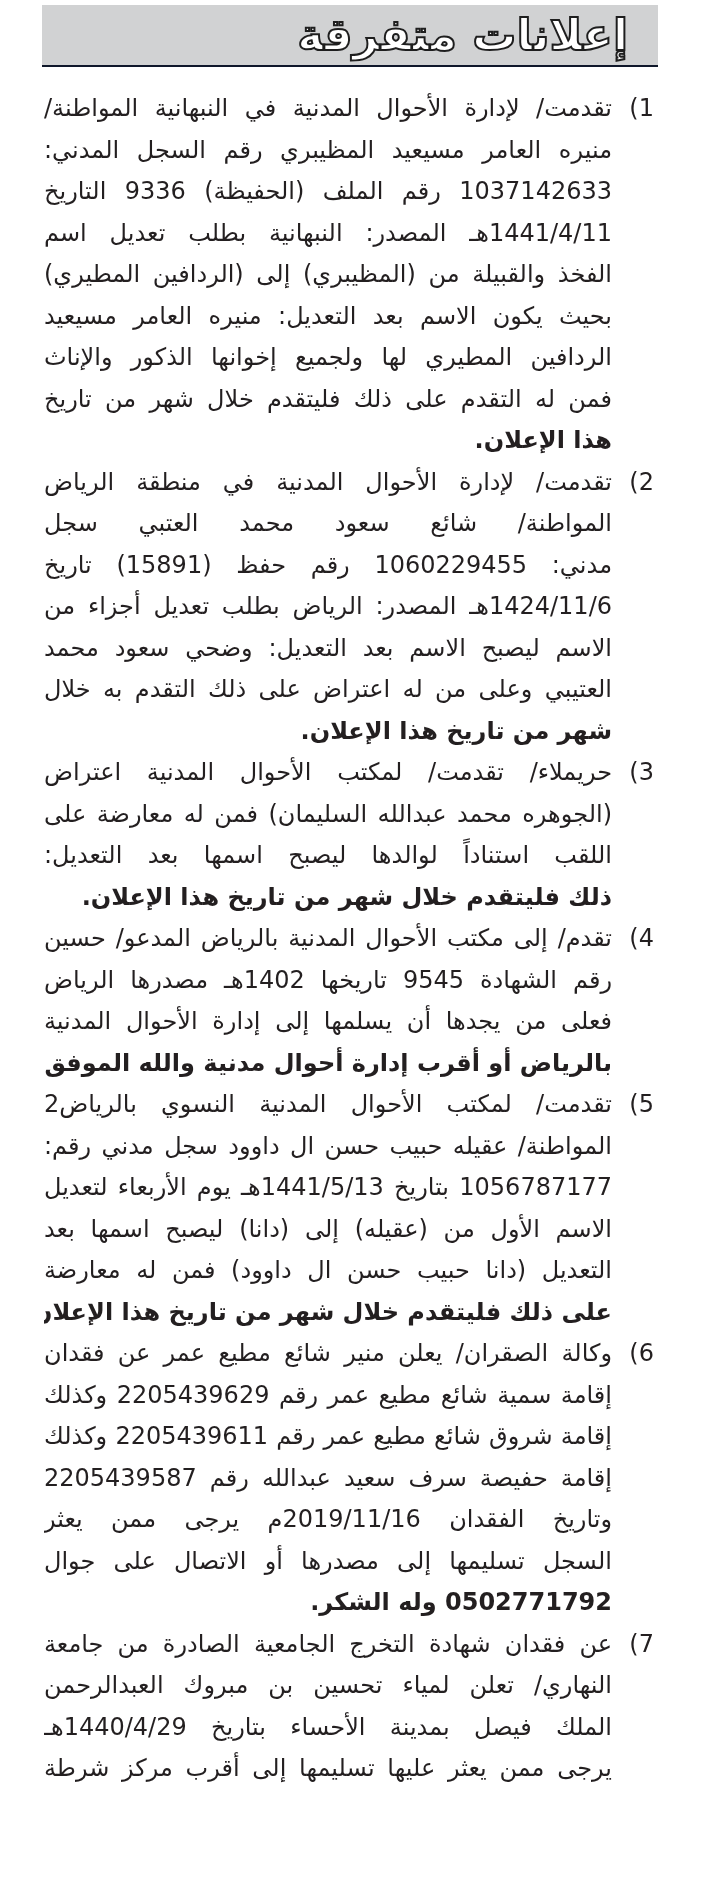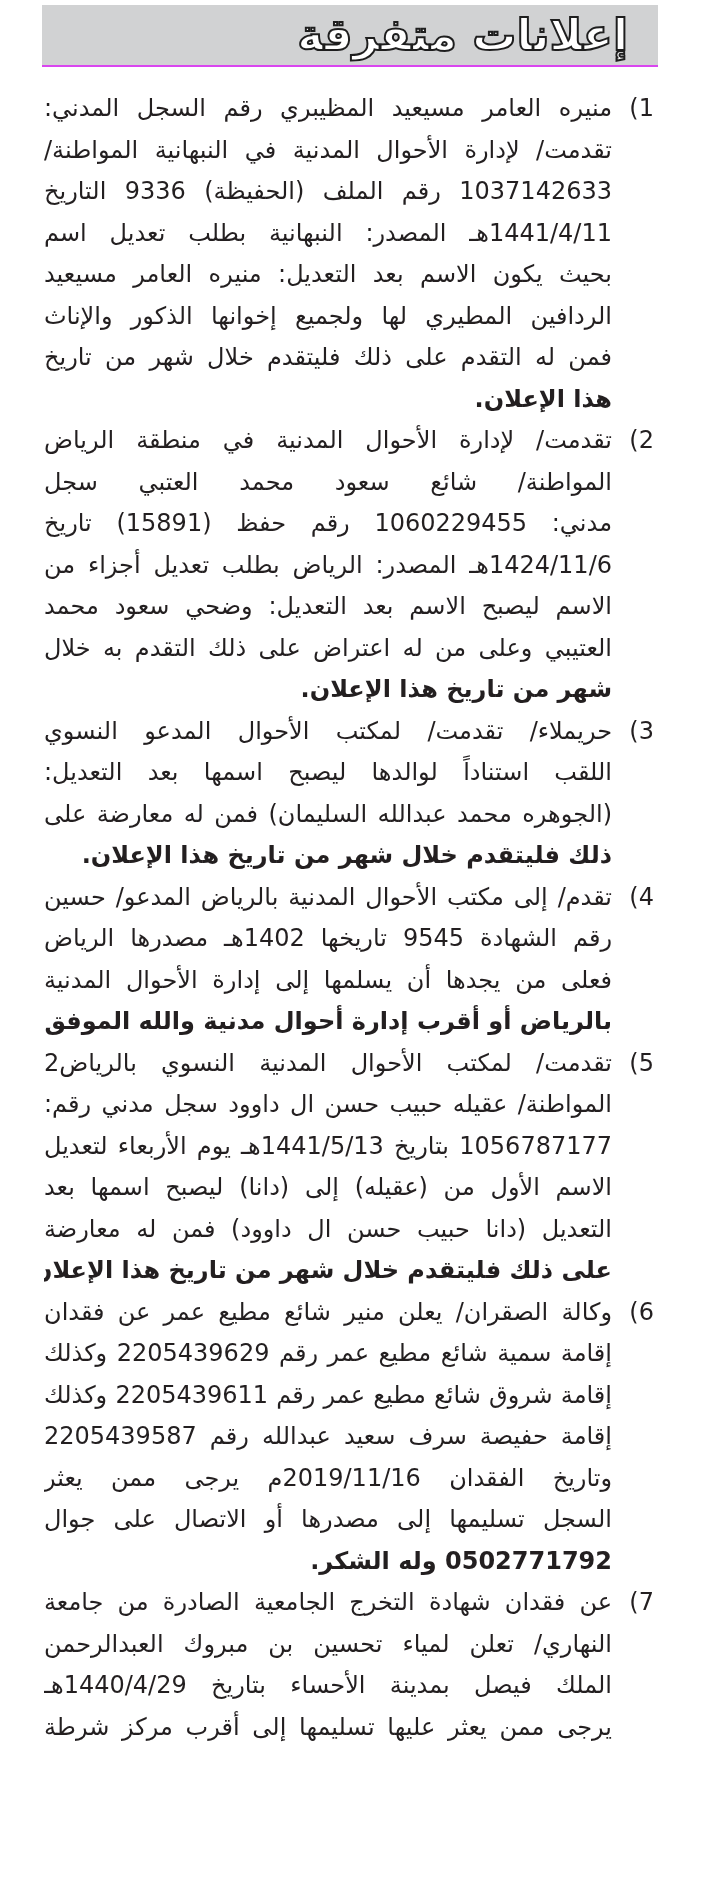--- a/index.html
+++ b/index.html
@@ -1,19 +1,19 @@
 <!DOCTYPE html>
 <html><head>
 <meta charset="utf-8">
 <style>
   html, body { margin: 0; padding: 0; background: #ffffff; }
   body { width: 702px; height: 1884px; position: relative; overflow: hidden; }
   .header {
     position: absolute; left: 42px; top: 5px; width: 616px; height: 60px;
-    background: #d1d2d3; border-bottom: 2px solid #d946ef;
+    background: #d1d2d3; border-bottom: 2px solid #0f172a;
   }
   .header-title {
     position: absolute; right: 30px; top: 2px;
     font-family: "DejaVu Sans", sans-serif; font-weight: bold; font-size: 44px;
     line-height: 56px; color: #ffffff; direction: rtl;
     -webkit-text-stroke: 2px #1e1e1e; letter-spacing: 1px;
   }
   .content {
     position: absolute; left: 44px; top: 88px; width: 610px;
     direction: rtl; font-family: "DejaVu Sans", sans-serif; color: #231f20;
@@ -33,44 +33,45 @@
 </head>
 <body>
 
 <div class="header">
   <div class="header-title">إعلانات متفرقة</div>
 </div>
 
 <div class="content" id="ads">
     <div class="ad">
       <span class="ad-num">1)</span>
+      <span class="ad-line">تقدمت/ لإدارة الأحوال المدنية في النبهانية المواطنة/</span>
       <span class="ad-line">منيره العامر مسيعيد المظيبري رقم السجل المدني:</span>
-      <span class="ad-line">تقدمت/ لإدارة الأحوال المدنية في النبهانية المواطنة/</span>
       <span class="ad-line">1037142633 رقم الملف (الحفيظة) 9336 التاريخ</span>
       <span class="ad-line">1441/4/11هـ المصدر: النبهانية بطلب تعديل اسم</span>
+      <span class="ad-line">الفخذ والقبيلة من (المظيبري) إلى (الردافين المطيري)</span>
       <span class="ad-line">بحيث يكون الاسم بعد التعديل: منيره العامر مسيعيد</span>
       <span class="ad-line">الردافين المطيري لها ولجميع إخوانها الذكور والإناث</span>
       <span class="ad-line">فمن له التقدم على ذلك فليتقدم خلال شهر من تاريخ</span>
       <span class="ad-line last">هذا الإعلان.</span>
     </div>
     <div class="ad">
       <span class="ad-num">2)</span>
       <span class="ad-line">تقدمت/ لإدارة الأحوال المدنية في منطقة الرياض</span>
       <span class="ad-line">المواطنة/ شائع سعود محمد العتبي سجل</span>
       <span class="ad-line">مدني: 1060229455 رقم حفظ (15891) تاريخ</span>
       <span class="ad-line">1424/11/6هـ المصدر: الرياض بطلب تعديل أجزاء من</span>
       <span class="ad-line">الاسم ليصبح الاسم بعد التعديل: وضحي سعود محمد</span>
       <span class="ad-line">العتيبي وعلى من له اعتراض على ذلك التقدم به خلال</span>
       <span class="ad-line last">شهر من تاريخ هذا الإعلان.</span>
     </div>
     <div class="ad">
       <span class="ad-num">3)</span>
-      <span class="ad-line">حريملاء/ تقدمت/ لمكتب الأحوال المدعو النسوي</span>
+      <span class="ad-line">حريملاء/ تقدمت/ لمكتب الأحوال المدنية اعتراض</span>
+      <span class="ad-line">(الجوهره محمد عبدالله السليمان) فمن له معارضة على</span>
       <span class="ad-line">اللقب استناداً لوالدها ليصبح اسمها بعد التعديل:</span>
-      <span class="ad-line">(الجوهره محمد عبدالله السليمان) فمن له معارضة على</span>
       <span class="ad-line last">ذلك فليتقدم خلال شهر من تاريخ هذا الإعلان.</span>
     </div>
     <div class="ad">
       <span class="ad-num">4)</span>
       <span class="ad-line">تقدم/ إلى مكتب الأحوال المدنية بالرياض المدعو/ حسين</span>
       <span class="ad-line">رقم الشهادة 9545 تاريخها 1402هـ مصدرها الرياض</span>
       <span class="ad-line">فعلى من يجدها أن يسلمها إلى إدارة الأحوال المدنية</span>
       <span class="ad-line last">بالرياض أو أقرب إدارة أحوال مدنية والله الموفق.</span>
     </div>
     <div class="ad">

